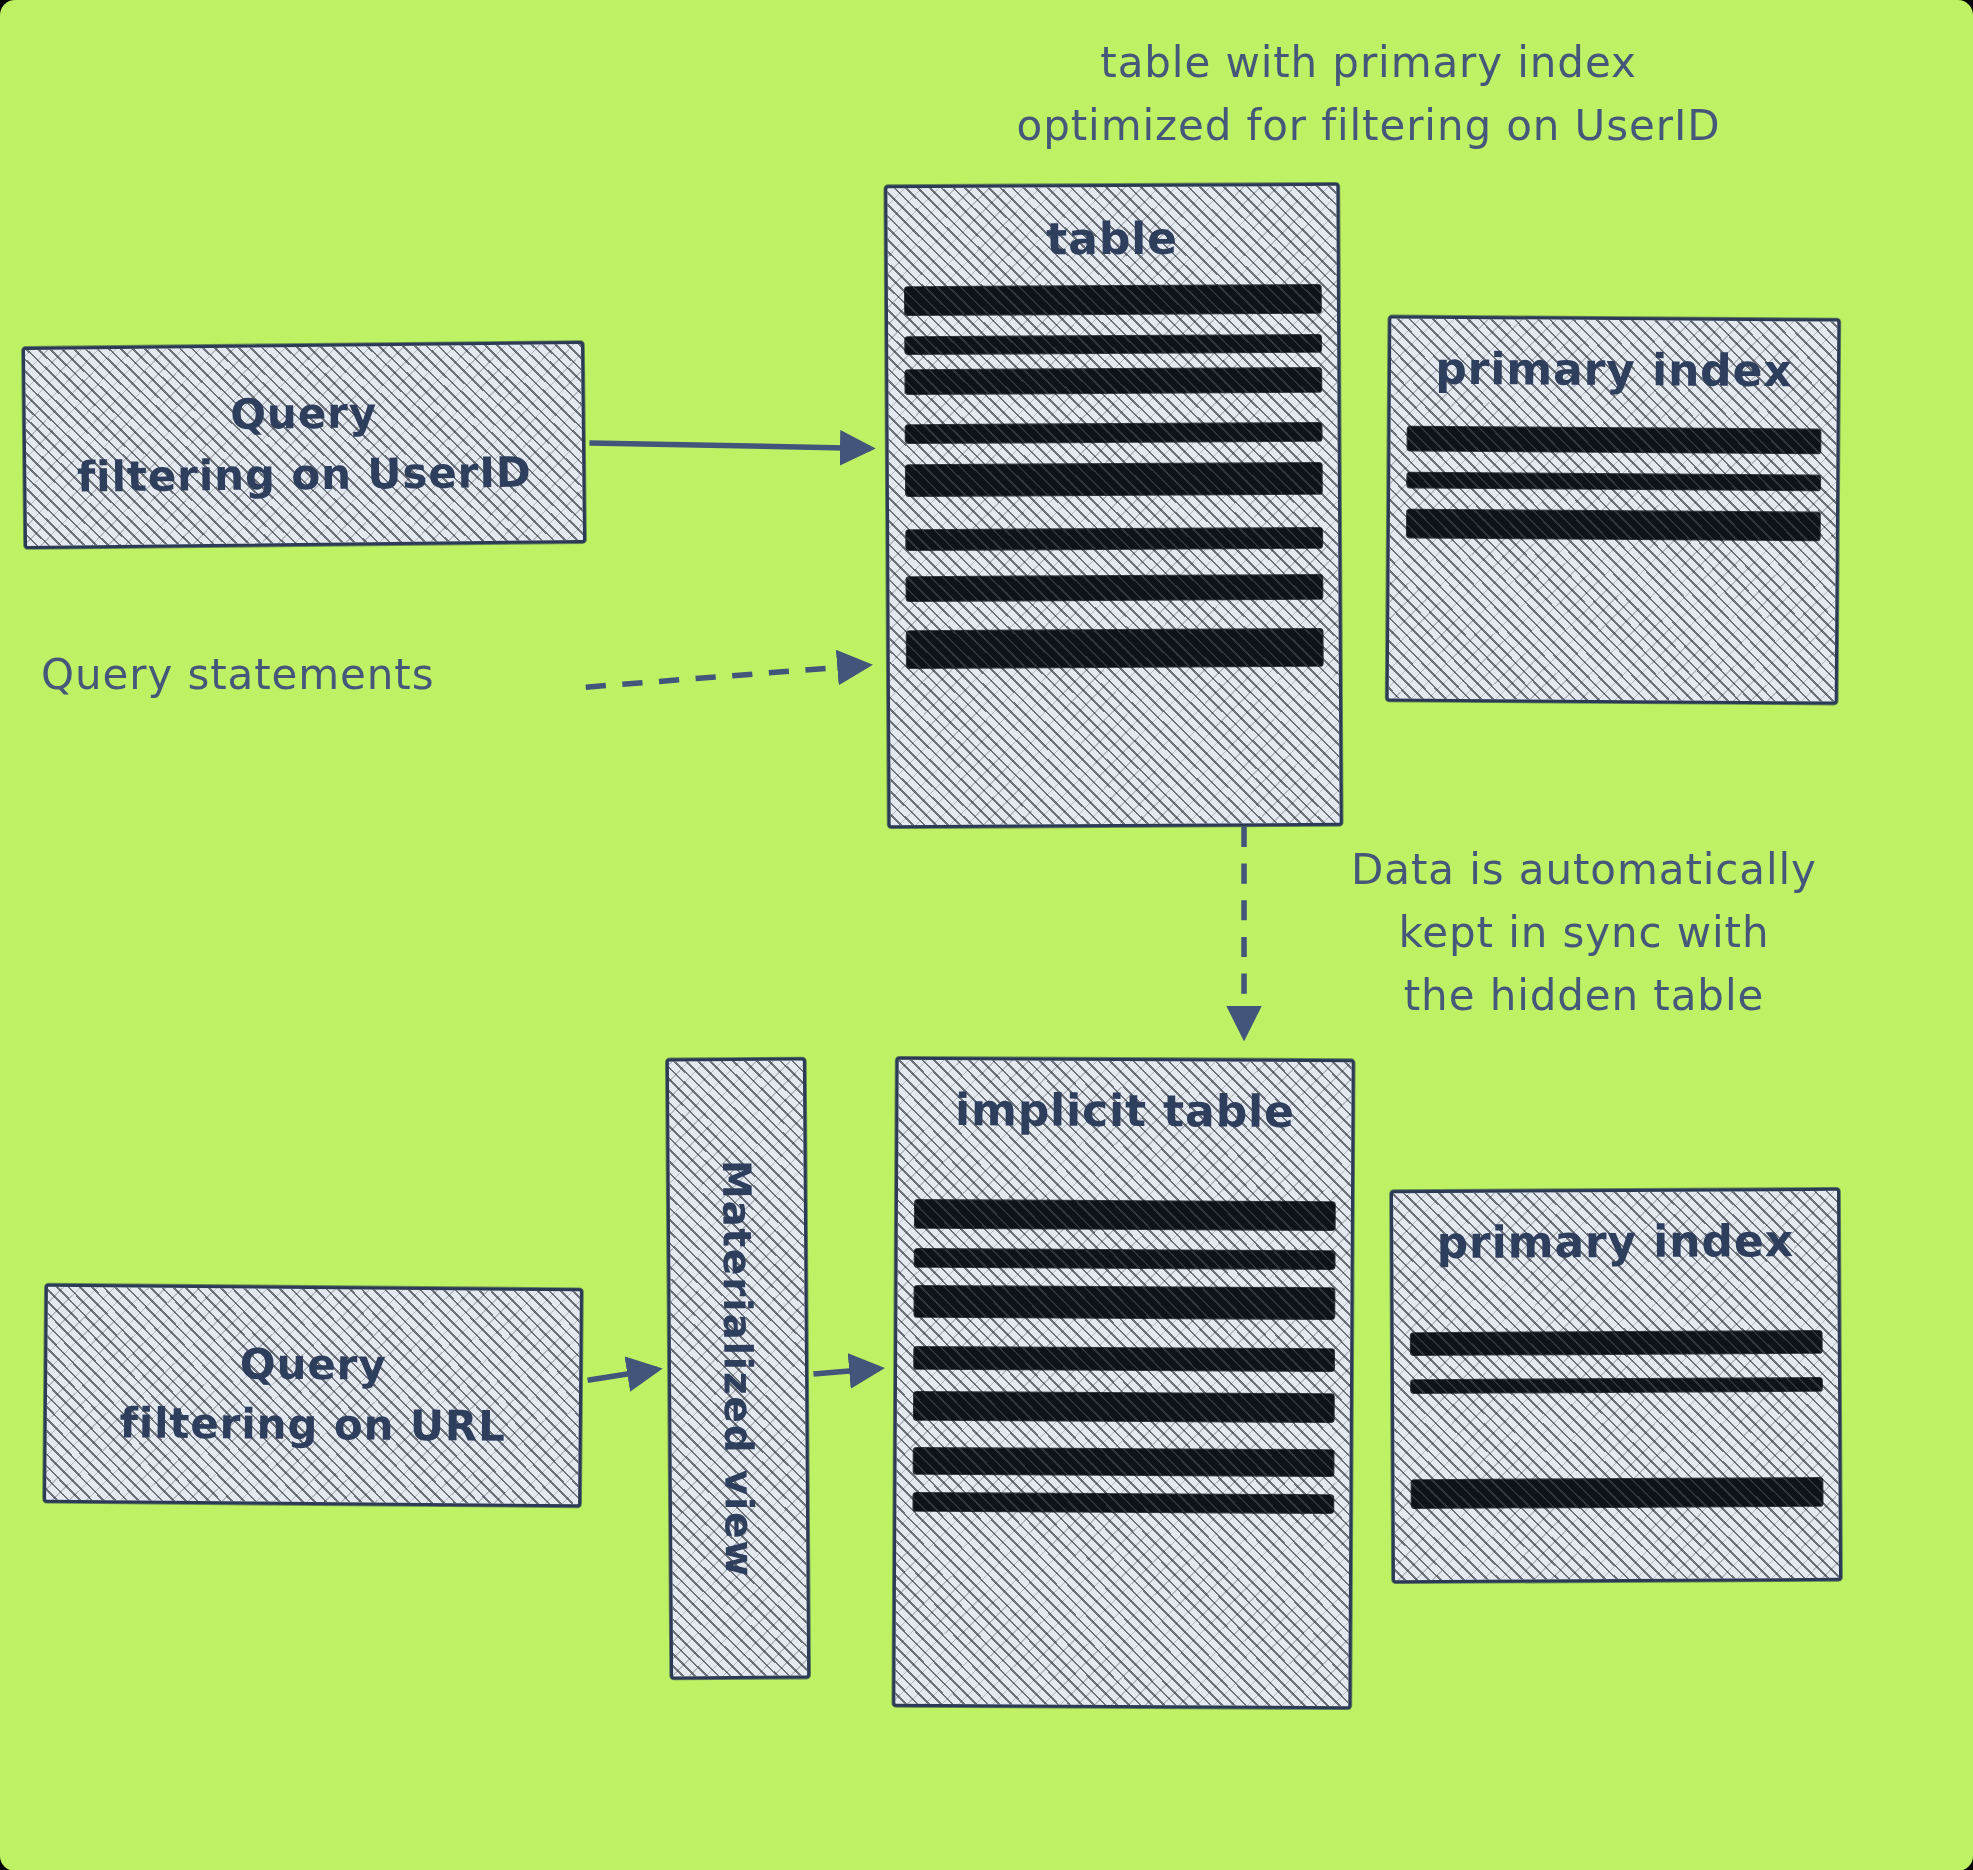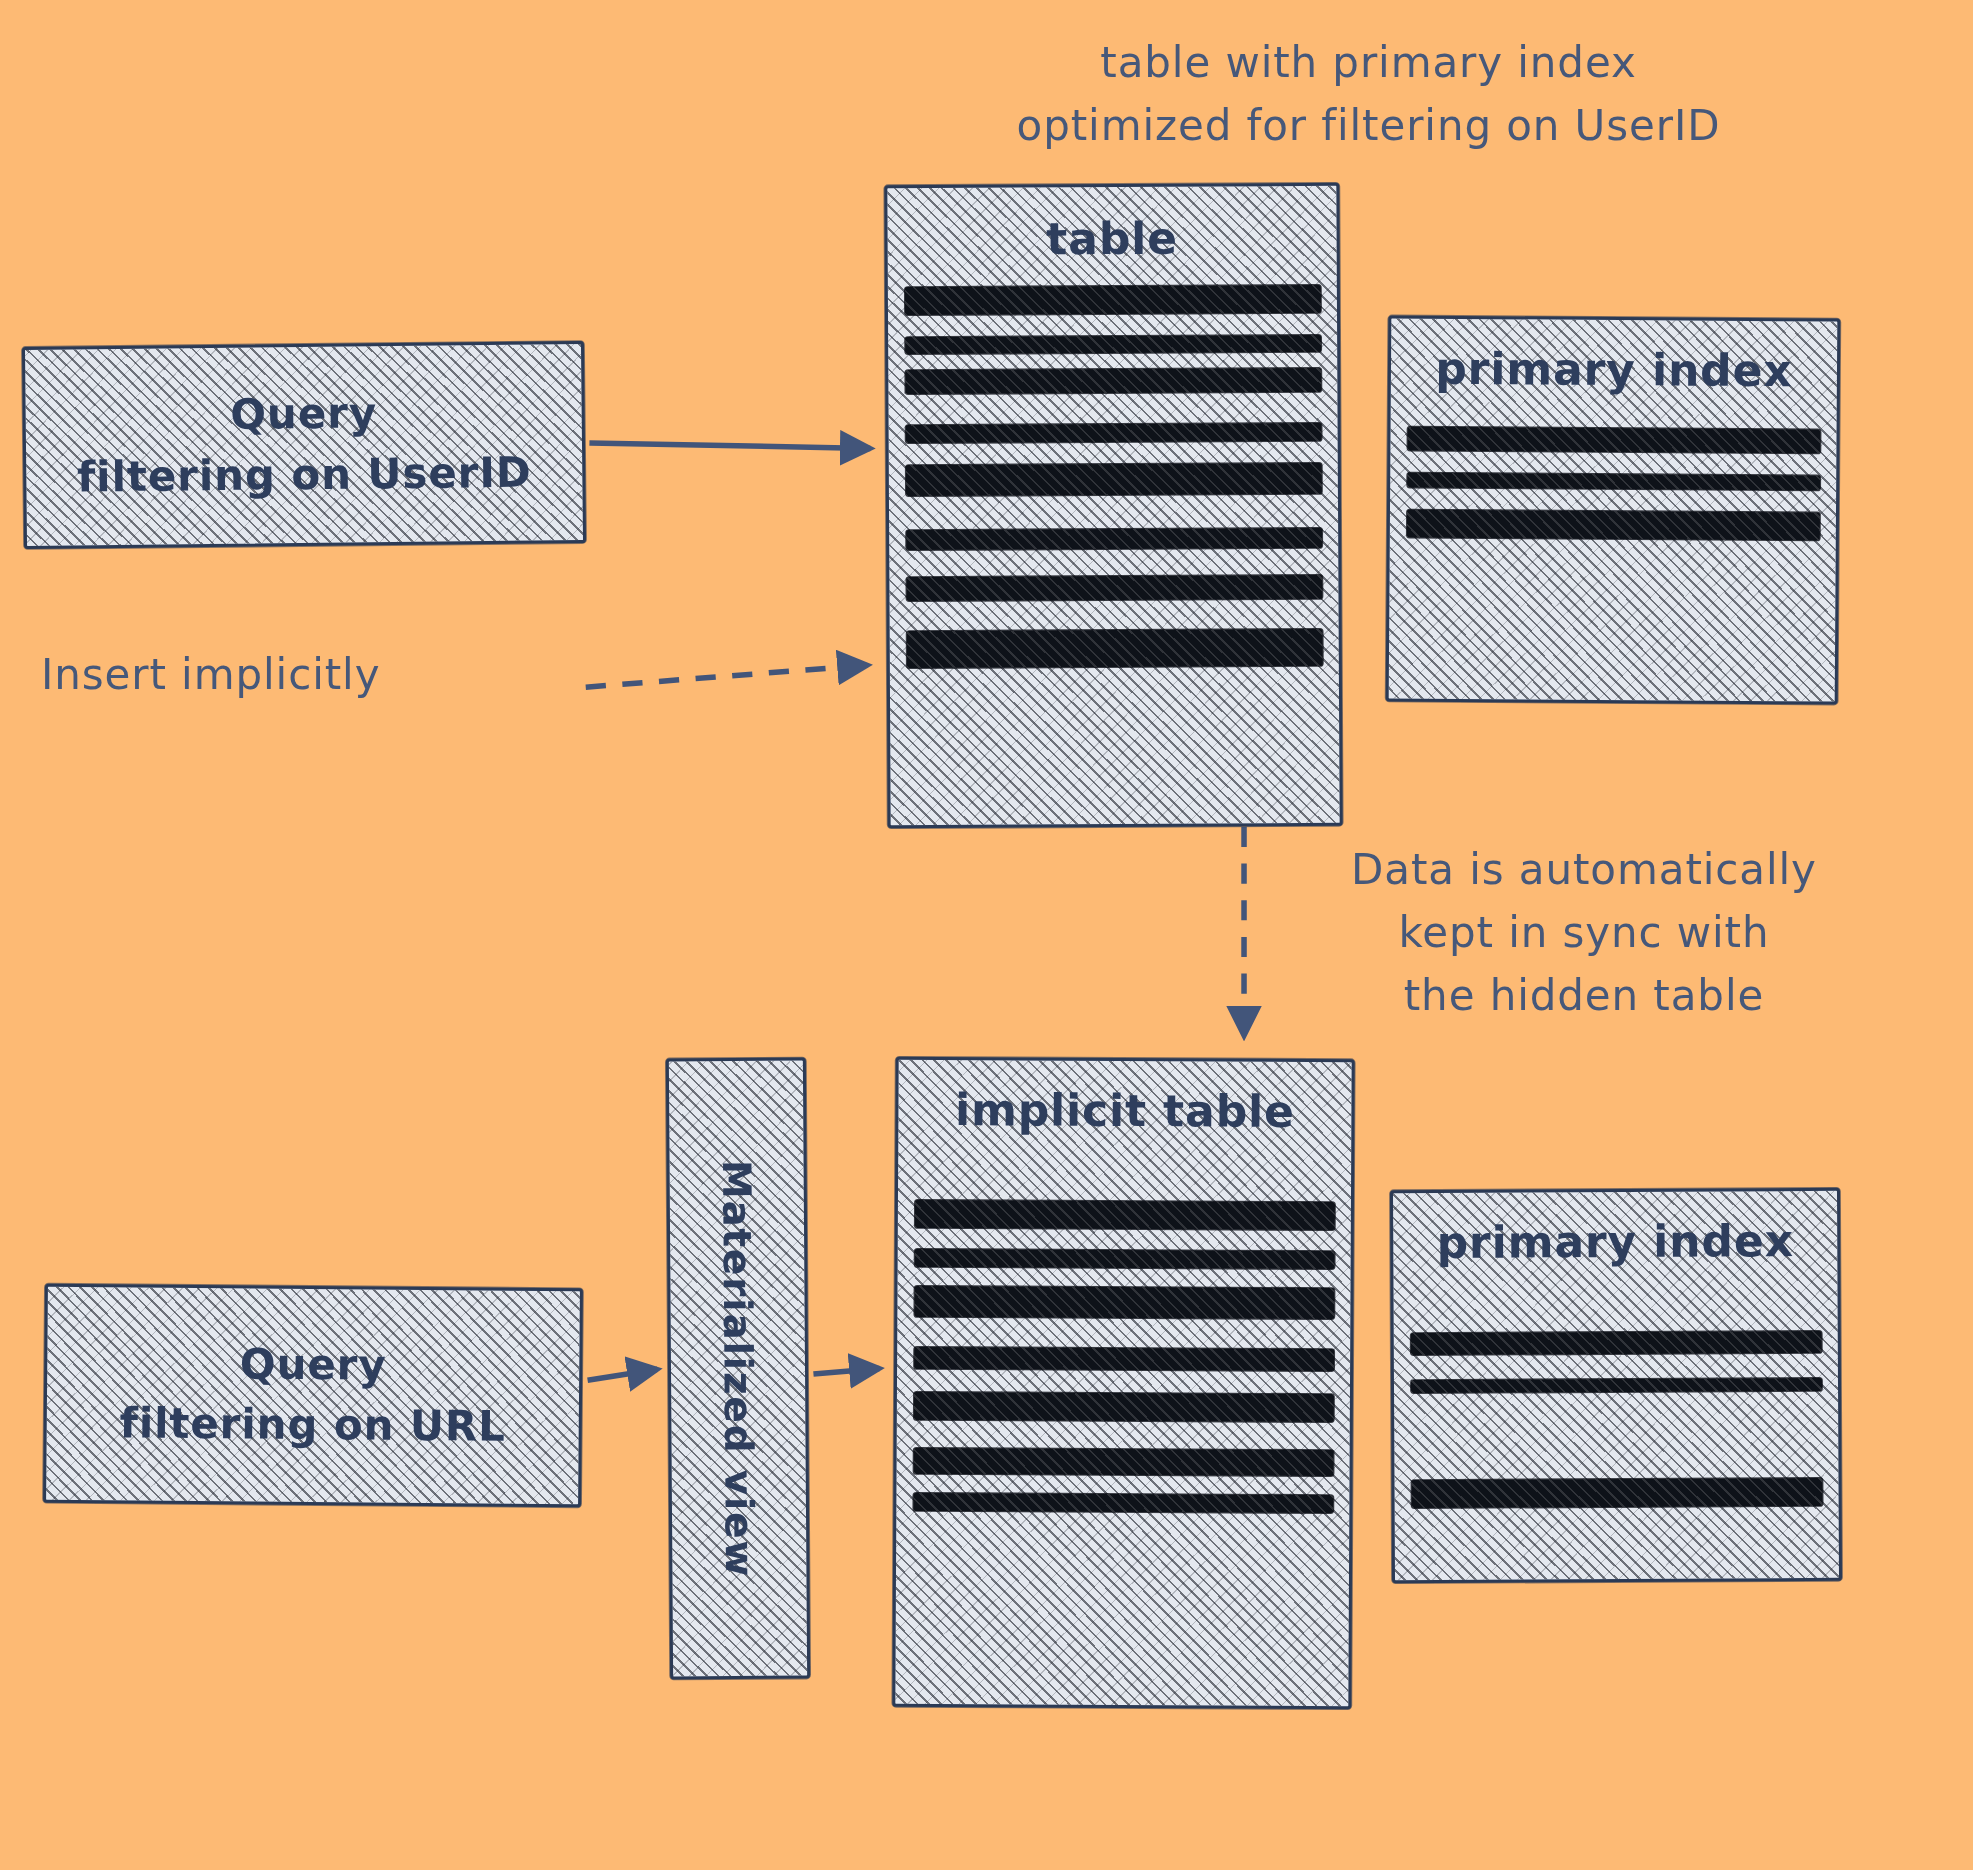--- a/index.html
+++ b/index.html
@@ -1,22 +1,23 @@
 <!DOCTYPE html>
 <html style="font-size:14.7px"><head>
 <meta charset="utf-8">
 <style>
   html, body { margin: 0; padding: 0; background: #000; }
   .canvas {
     position: relative;
     width: 1973px;
     height: 1871px;
-    background: #fdba74;
+    background: #bef264;
     overflow: hidden;
     font-family: "DejaVu Sans", sans-serif;
+    border-radius: 15px;
   }
   .ink-text {
     position: absolute;
     color: #46587a;
     font-size: 42px;
     line-height: 1.5;
     white-space: pre-line;
     font-weight: 500;
     letter-spacing: 0.9px;
   }
@@ -112,21 +113,21 @@
     <div class="t-row" style="top:108px; height:24px;"></div>
     <div class="t-row" style="top:154px; height:14.7px;"></div>
     <div class="t-row" style="top:191px; height:27.5px;"></div>
   </div>
 
   <div class="hatch-box" style="left:23px; top:344px; width:562px; height:202px; transform:rotate(-0.6deg);">
     <div class="box-label-mid">Query
 filtering on UserID</div>
   </div>
 
-  <div class="ink-text" style="left:41px; top:643px; width:551px;">Insert implicitly</div>
+  <div class="ink-text" style="left:41px; top:643px; width:551px;">Query statements</div>
 
   <div class="ink-text center" style="left:1281px; top:838px; width:606px;">Data is automatically
 kept in sync with
 the hidden table</div>
 
   <div class="hatch-box" style="left:44px; top:1286px; width:538px; height:219px; transform:rotate(0.5deg);">
     <div class="box-label-mid">Query
 filtering on URL</div>
   </div>
 

